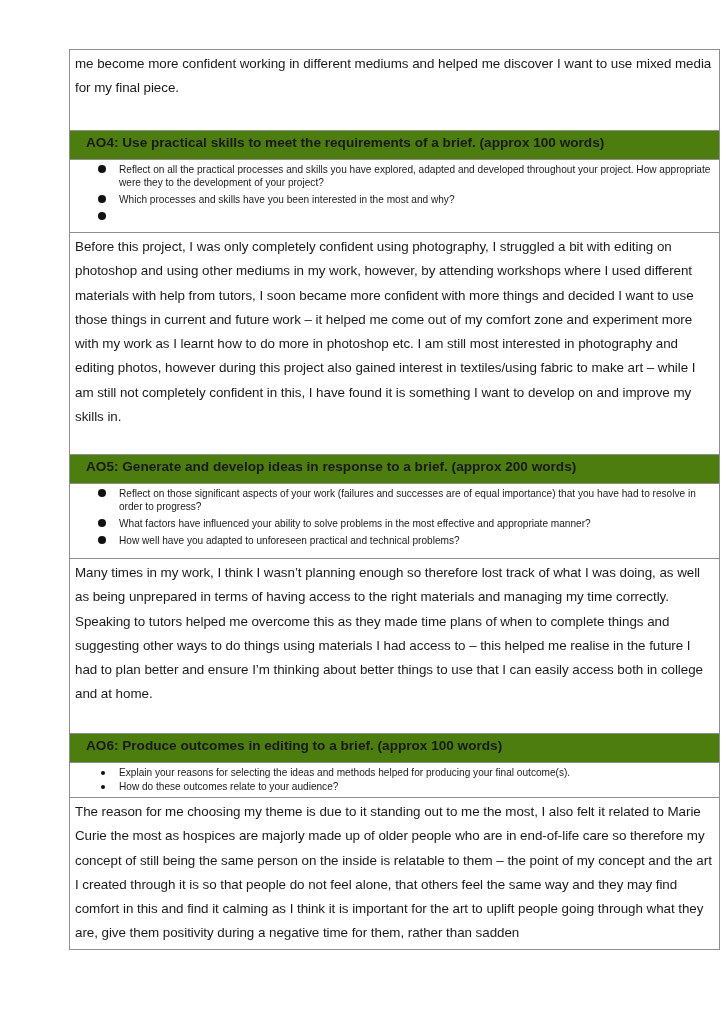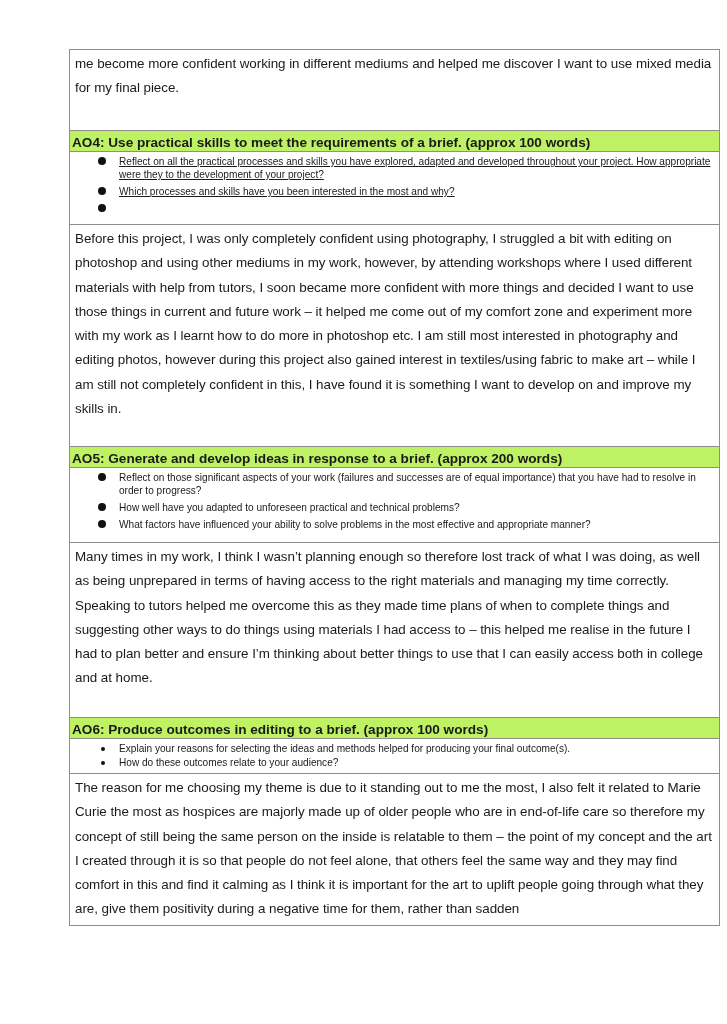--- a/index.html
+++ b/index.html
@@ -12,22 +12,22 @@
     position: absolute; left: 27px; top: 49px; width: 651px;
     border: 1px solid #8e8e8e; box-sizing: border-box; margin-left: 42px;
   }
   .row { border-top: 1px solid #8e8e8e; box-sizing: border-box; }
   .row:first-child { border-top: none; }
   .answer {
     font-size: 13.4px; line-height: 24.3px; padding: 2px 5px 0 5px;
     letter-spacing: -0.05px; word-spacing: 0px;
   }
   .header {
-    background: #bef264; font-weight: bold; font-size: 13.6px;
-    padding: 0 2px; height: 21px; line-height: 24px;
+    background: #4d7c0f; font-weight: bold; font-size: 13.6px;
+    padding: 0 16px; height: 29px; line-height: 24px;
   }
   .bullets { padding: 3px 0 3px 0; font-size: 10.1px; line-height: 13px; }
   .bullets ul { margin: 0; padding: 0; list-style: none; }
   .bullets li { position: relative; padding-left: 49px; margin-bottom: 4px; padding-right: 6px; }
   .bullets li:last-child { margin-bottom: 0; }
   .bullets .dot {
     position: absolute; left: 28px; top: 2px; width: 8px; height: 8px;
     border-radius: 50%; background: #111;
   }
   .bullets.small li { margin-bottom: 1px; }
@@ -35,35 +35,35 @@
   .bullets b { font-weight: normal; }
 </style>
 </head>
 <body>
 
 <div class="doc-table">
 
   <div class="row answer" style="height:80px;">me become more confident working in different mediums and helped me discover I want to use mixed media for my final piece.</div>
 
   <div class="row header">AO4: Use practical skills to meet the requirements of a brief. (approx 100 words)</div>
-  <div class="row bullets" style="height:73px;text-decoration:underline;">
+  <div class="row bullets" style="height:73px;">
     <ul>
       <li><span class="dot"></span><span>Reflect on all the practical processes and skills you have explored, adapted and developed throughout your project. How appropriate were they to the development of your project?</span></li>
       <li><span class="dot"></span><span>Which processes and skills have you been interested in the most and why?</span></li>
       <li><span class="dot"></span></li>
     </ul>
   </div>
   <div class="row answer" style="height:222px;">Before this project, I was only completely confident using photography, I struggled a bit with editing on photoshop and using other mediums in my work, however, by attending workshops where I used different materials with help from tutors, I soon became more confident with more things and decided I want to use those things in current and future work – it helped me come out of my comfort zone and experiment more with my work as I learnt how to do more in photoshop etc. I am still most interested in photography and editing photos, however during this project also gained interest in textiles/using fabric to make art – while I am still not completely confident in this, I have found it is something I want to develop on and improve my skills in.</div>
 
   <div class="row header">AO5: Generate and develop ideas in response to a brief. (approx 200 words)</div>
   <div class="row bullets" style="height:75px;">
     <ul>
       <li><span class="dot"></span><span>Reflect on those significant aspects of your work (failures and successes are of equal importance) that you have had to resolve in order to progress?</span></li>
+      <li><span class="dot"></span><span>What factors have influenced your ability to solve problems in the most effective and appropriate manner?</span></li>
       <li><span class="dot"></span><span>How well have you adapted to unforeseen practical and technical problems?</span></li>
-      <li><span class="dot"></span><span>What factors have influenced your ability to solve problems in the most effective and appropriate manner?</span></li>
     </ul>
   </div>
   <div class="row answer" style="height:175px;">Many times in my work, I think I wasn’t planning enough so therefore lost track of what I was doing, as well as being unprepared in terms of having access to the right materials and managing my time correctly. Speaking to tutors helped me overcome this as they made time plans of when to complete things and suggesting other ways to do things using materials I had access to – this helped me realise in the future I had to plan better and ensure I’m thinking about better things to use that I can easily access both in college and at home.</div>
 
   <div class="row header">AO6: Produce outcomes in editing to a brief. (approx 100 words)</div>
   <div class="row bullets small" style="height:35px;">
     <ul>
       <li><span class="dot"></span><span>Explain your reasons for selecting the ideas and methods helped for </span><b>producing</b><span> your final outcome(s).</span></li>
       <li><span class="dot"></span><span>How do these outcomes relate to your audience?</span></li>
     </ul>

